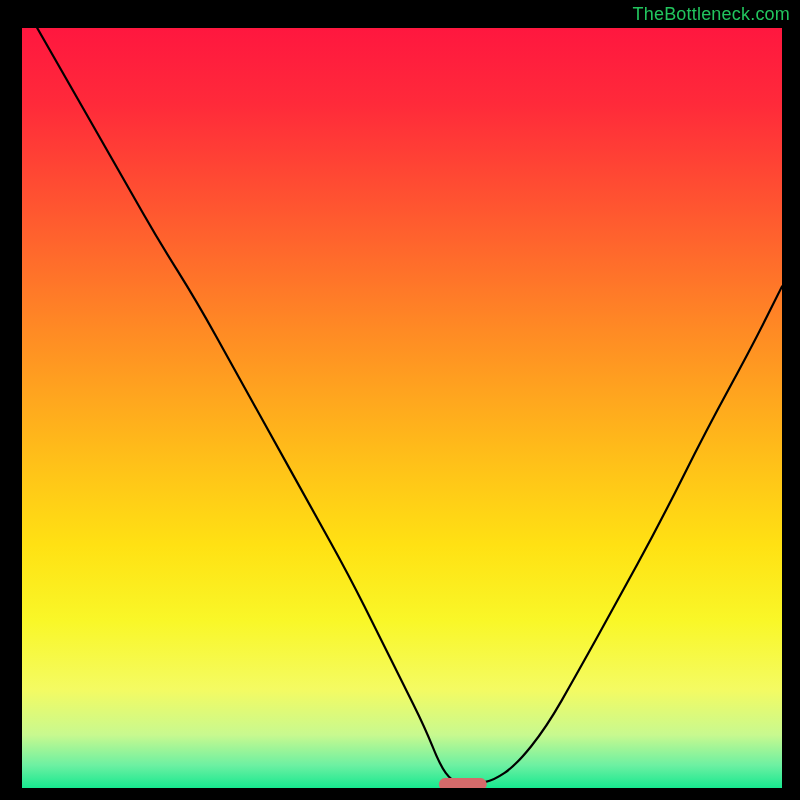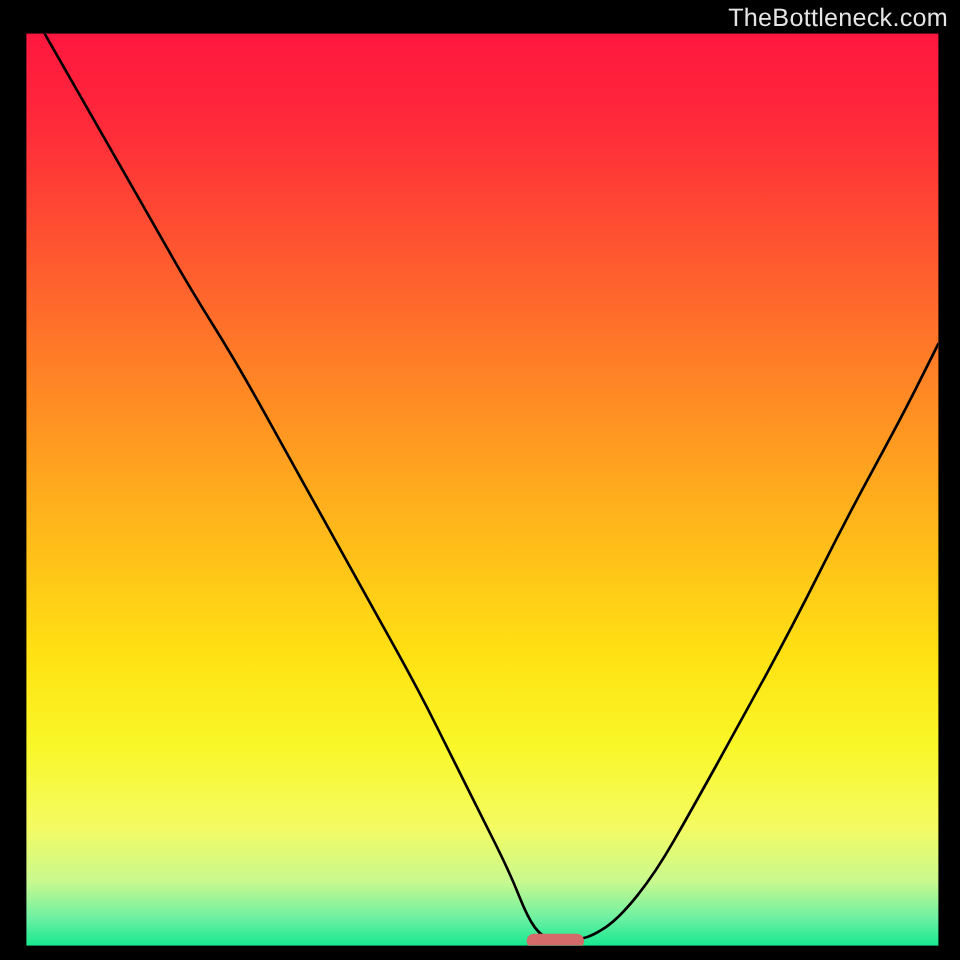--- a/index.html
+++ b/index.html
@@ -14,22 +14,22 @@
   .frame {
     position: relative;
     width: 800px;
     height: 800px;
     background: #000;
   }
   .watermark {
     position: absolute;
     top: 4px;
     right: 10px;
-    color: #e5e5e5;
-    font-size: 21px;
+    color: #22c55e;
+    font-size: 18px;
     font-weight: 500;
     letter-spacing: 0.2px;
     z-index: 5;
     margin-left: 28px;
   }
   svg {
     position: absolute;
     top: 0;
     left: 0;
   }

